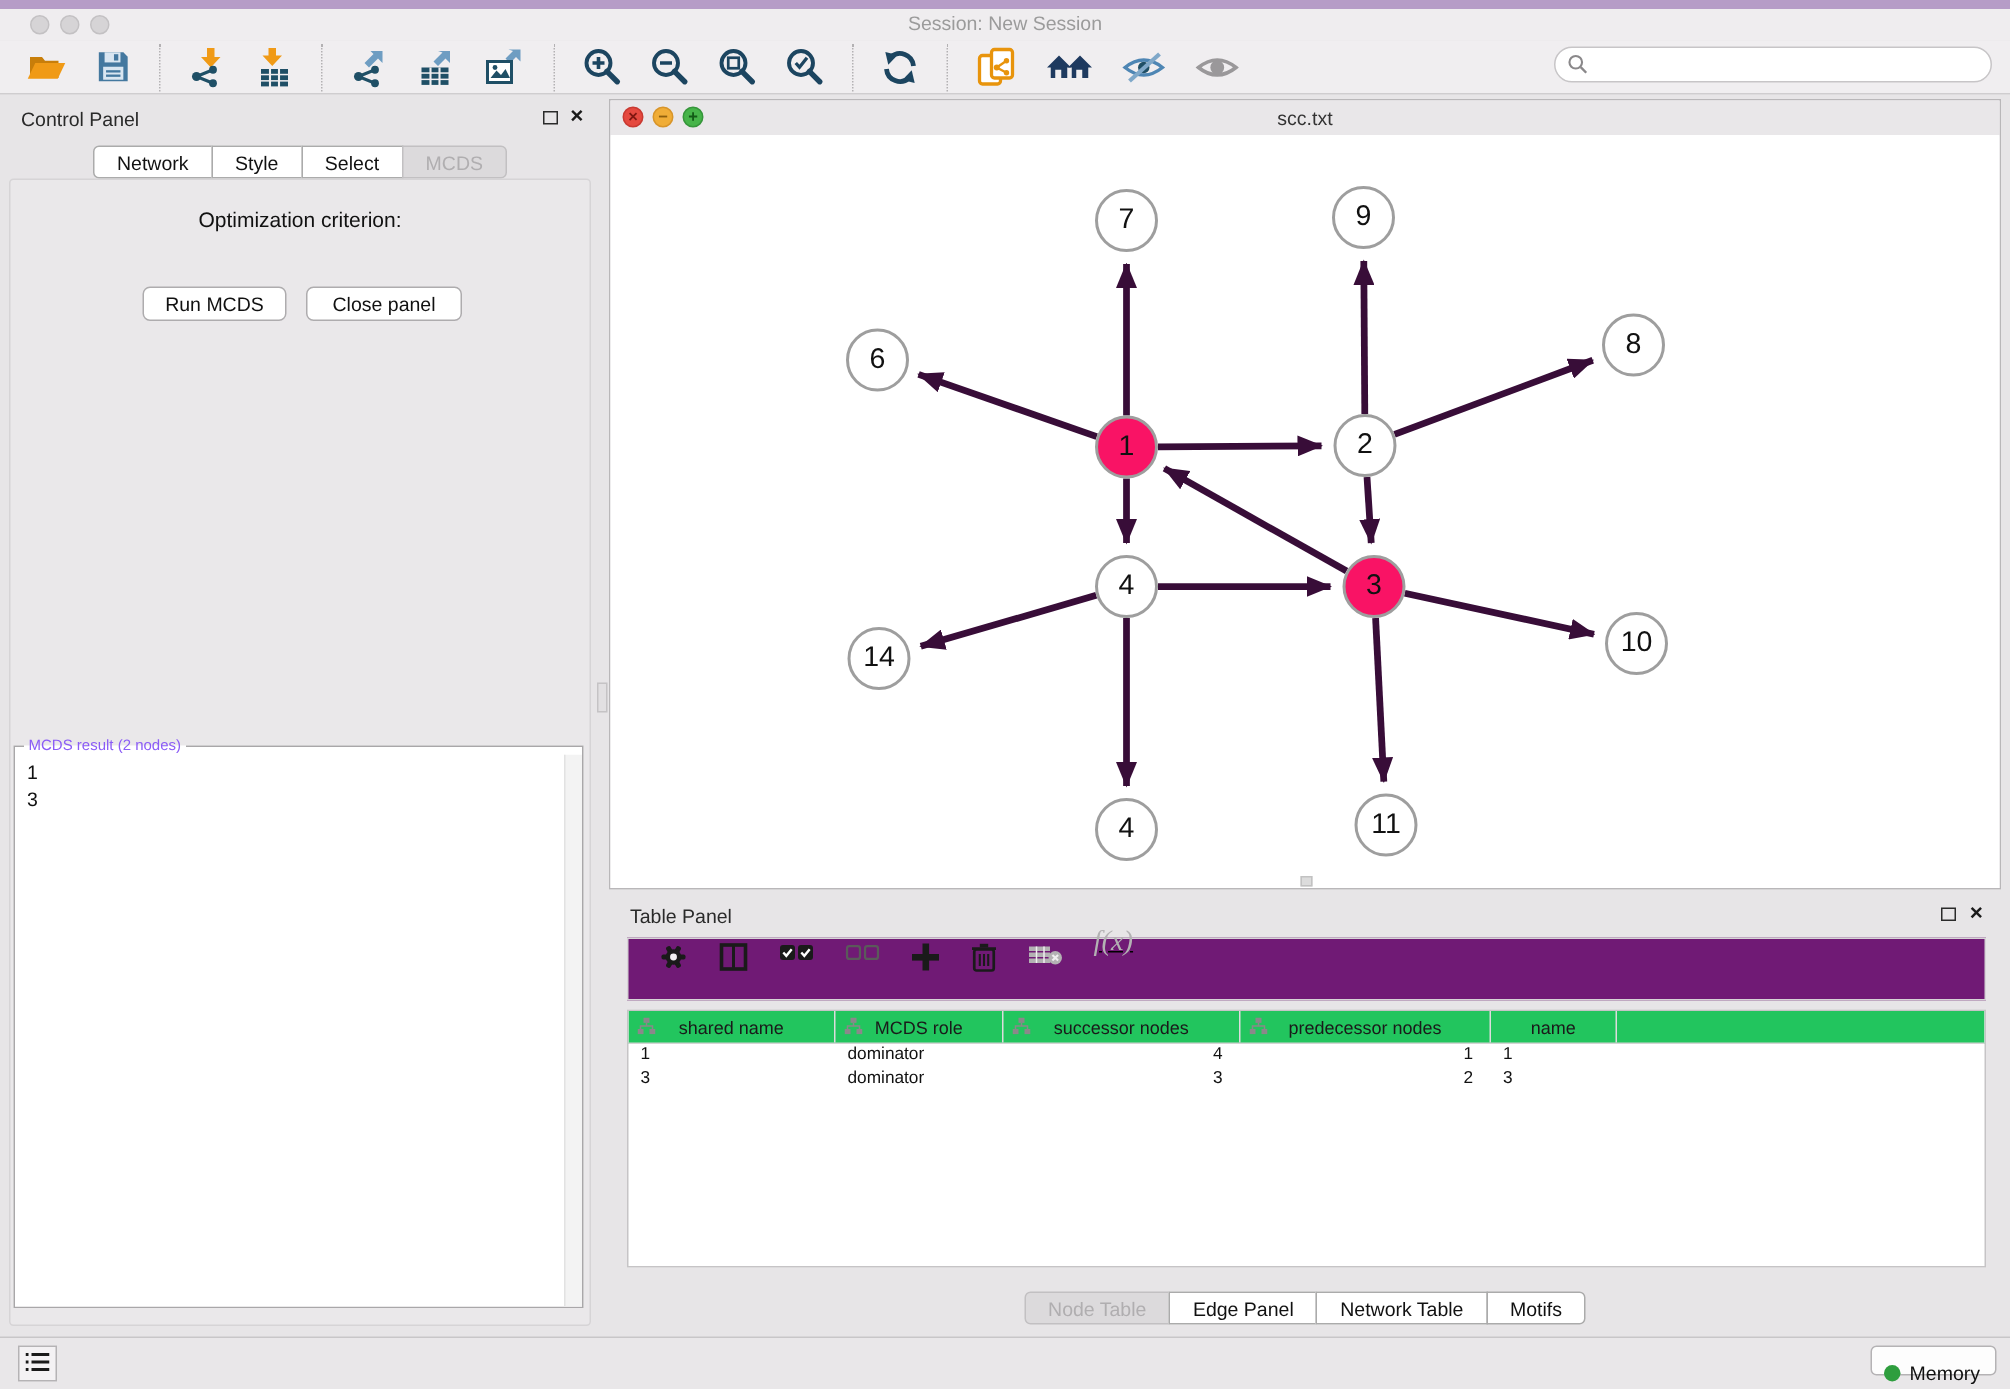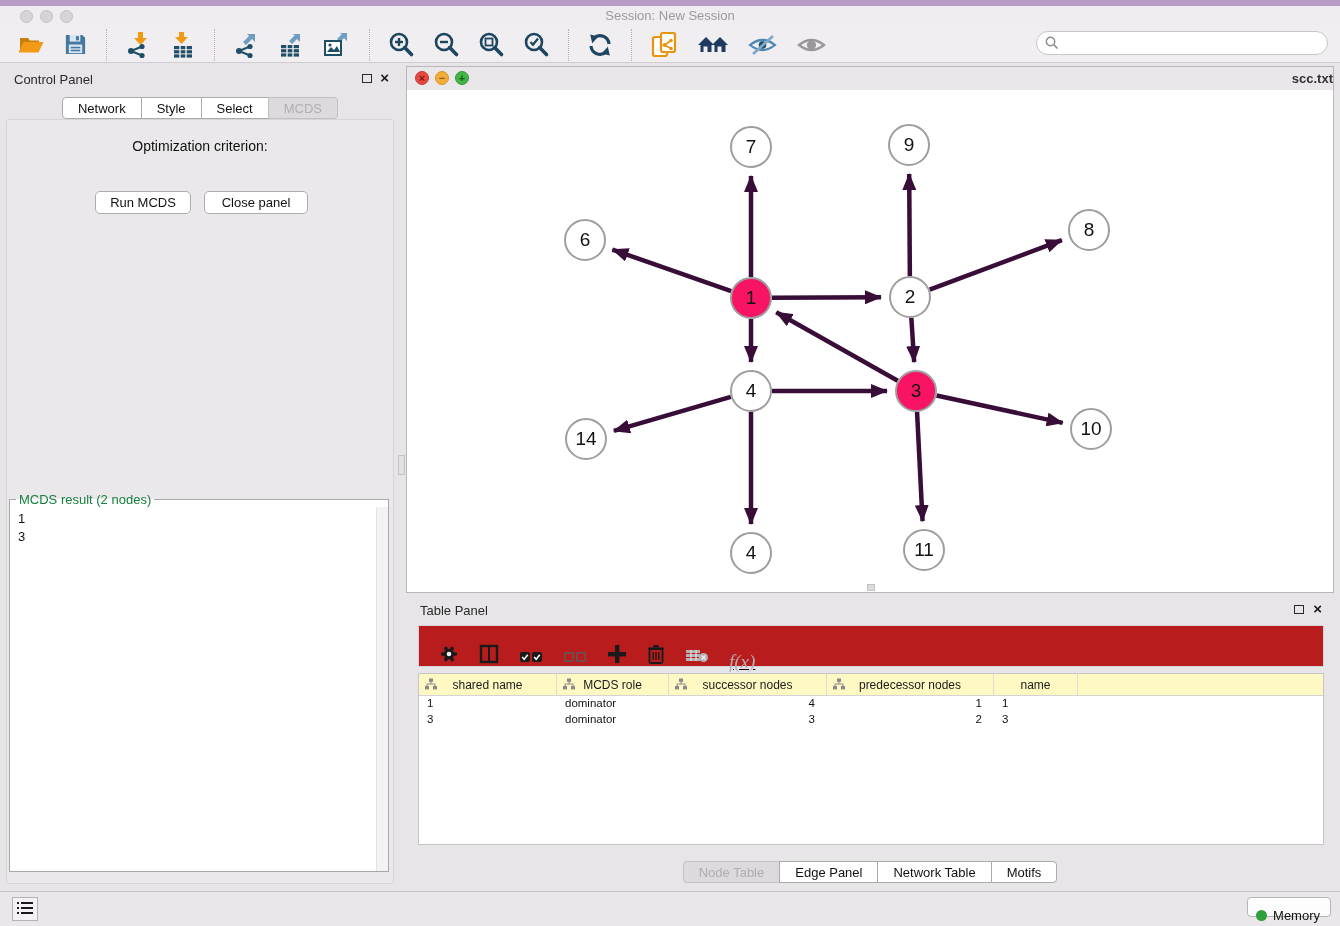--- a/index.html
+++ b/index.html
@@ -37,49 +37,49 @@
            border:1px solid #D6D4D6;border-radius:3px;}
   .opt-label{position:absolute;left:0;right:0;top:18px;text-align:center;font-size:14px;color:#111;}
   .opt-select{position:absolute;left:37px;top:39px;width:312px;height:23px;background:#FFF;
               border:1px solid #AEACAE;border-radius:5px;box-sizing:border-box;cursor:pointer;}
   .opt-select .val{position:absolute;left:12px;top:3px;font-size:13px;color:#111;}
   .opt-select .stepper{position:absolute;right:7px;top:2px;line-height:0;}
   .cp-btn{position:absolute;top:71px;height:23px;background:#FFF;border:1px solid #AEACAE;border-radius:5px;
           font-size:13px;color:#111;font-family:"Liberation Sans",sans-serif;cursor:pointer;}
   .mcds-fieldset{position:absolute;left:2px;top:372px;width:378px;height:378px;margin:0;padding:0;
                  border:1px solid #A9A7A9;background:#FFFFFF;}
-  .mcds-fieldset legend{font-size:13px;color:#15803d;margin-left:6px;padding:0 3px;}
+  .mcds-fieldset legend{font-size:10px;color:#8b5cf6;margin-left:6px;padding:0 3px;}
   .result-area{position:absolute;left:0;top:0;right:0;bottom:0;background:#FFF;overflow:hidden;}
   .result-text{margin:0;padding:3px 8px;font-family:"Liberation Sans",sans-serif;font-size:13px;
                line-height:18px;color:#111;white-space:pre;}
   .vscroll{position:absolute;right:0;top:0;width:11px;bottom:0;background:#F3F3F3;border-left:1px solid #E2E2E2;}
   .splitter-handle{position:absolute;left:398px;top:455px;width:7px;height:20px;background:#E2E0E2;
                    border:1px solid #C5C3C5;box-sizing:border-box;}
   
   .network-window{position:absolute;left:406px;top:66px;width:928px;height:527px;background:#FFFFFF;
                   border:1px solid #B9B7B9;box-sizing:border-box;}
   .nw-titlebar{position:absolute;left:0;top:0;right:0;height:23px;background:#E9E7E9;border-bottom:1px solid #CCCACC;}
-  .nw-title{position:absolute;left:0;right:0;top:4px;text-align:right;font-size:13px;color:#333;font-weight:bold;}
+  .nw-title{position:absolute;left:0;right:0;top:4px;text-align:center;font-size:13px;color:#333;}
   .nw-tl{position:absolute;top:4px;width:14px;height:14px;border-radius:50%;box-sizing:border-box;
          text-align:center;line-height:12px;font-size:11px;font-weight:bold;cursor:pointer;}
   .nw-canvas{position:absolute;left:0;top:23px;right:0;bottom:0;background:#FFF;}
   .graph-node{position:absolute;width:42px;height:42px;border-radius:50%;border:2px solid #9E9E9E;
               background:#FFF;box-sizing:border-box;display:flex;align-items:center;justify-content:center;
               font-size:19px;color:#111;cursor:pointer;}
   .graph-node.selected{background:#F91365;}
   .nw-resize{position:absolute;left:460px;bottom:1px;width:8px;height:7px;background:#DCDCDC;border:1px solid #C2C2C2;box-sizing:border-box;}
   
   .table-panel{position:absolute;left:406px;top:597px;width:928px;height:294px;background:#E7E5E7;}
-  .tp-toolbar{position:absolute;left:12px;right:10px;top:28px;height:42px;background:#b91c1c;
-              border:1px solid #D6D4D6;box-sizing:border-box;display:flex;align-items:flex-end;padding-left:10px;text-decoration:underline;}
+  .tp-toolbar{position:absolute;left:12px;right:10px;top:28px;height:42px;background:#701a75;
+              border:1px solid #D6D4D6;box-sizing:border-box;display:flex;align-items:flex-start;padding-left:10px;text-decoration:underline;}
   .tp-btn{background:none;border:none;margin:0 8px;padding:2px;cursor:pointer;line-height:0;}
   .fx-label{font-family:"Liberation Serif",serif;font-style:italic;font-size:19px;color:#B3B1B3;}
   .tp-table{position:absolute;left:12px;right:10px;top:76px;height:172px;background:#FFF;
             border:1px solid #C6C4C6;box-sizing:border-box;overflow:hidden;}
-  .thead{display:flex;height:21px;background:#fef9c3;border-bottom:1px solid #D4D4D4;}
+  .thead{display:flex;height:21px;background:#22c55e;border-bottom:1px solid #D4D4D4;}
   .th{position:relative;box-sizing:border-box;border-right:1px solid #DCDCDC;display:flex;
       align-items:center;justify-content:center;font-size:12px;color:#1A1A1A;}
   .th .hicon{position:absolute;left:6px;top:4px;line-height:0;}
   .trow{display:flex;height:16px;}
   .td{box-sizing:border-box;font-size:11.5px;color:#111;padding-top:1px;overflow:hidden;white-space:nowrap;}
   .td.left{padding-left:8px;text-align:left;}
   .td.right{padding-right:12px;text-align:right;}
   .tcol-0{width:138px;} .tcol-1{width:112px;} .tcol-2{width:158px;} .tcol-3{width:167px;} .tcol-4{width:84px;}
   .tp-tabs{position:absolute;left:0;right:0;top:264px;display:flex;justify-content:center;}
   

